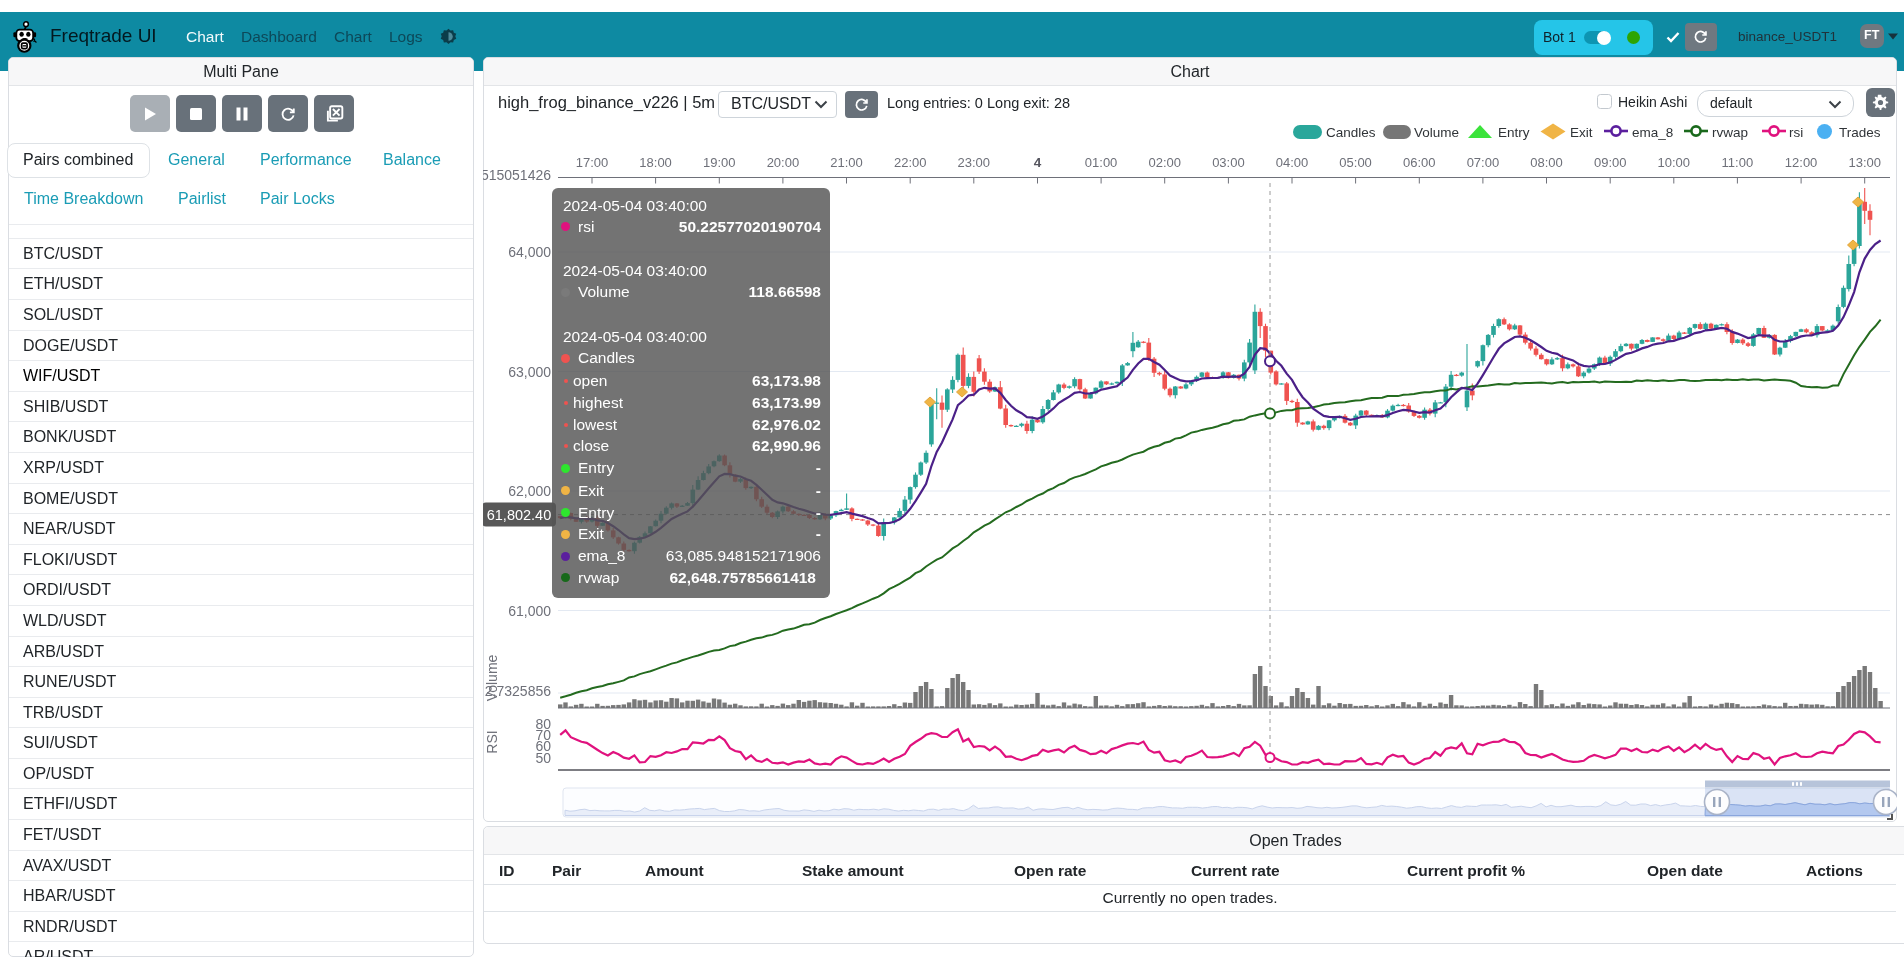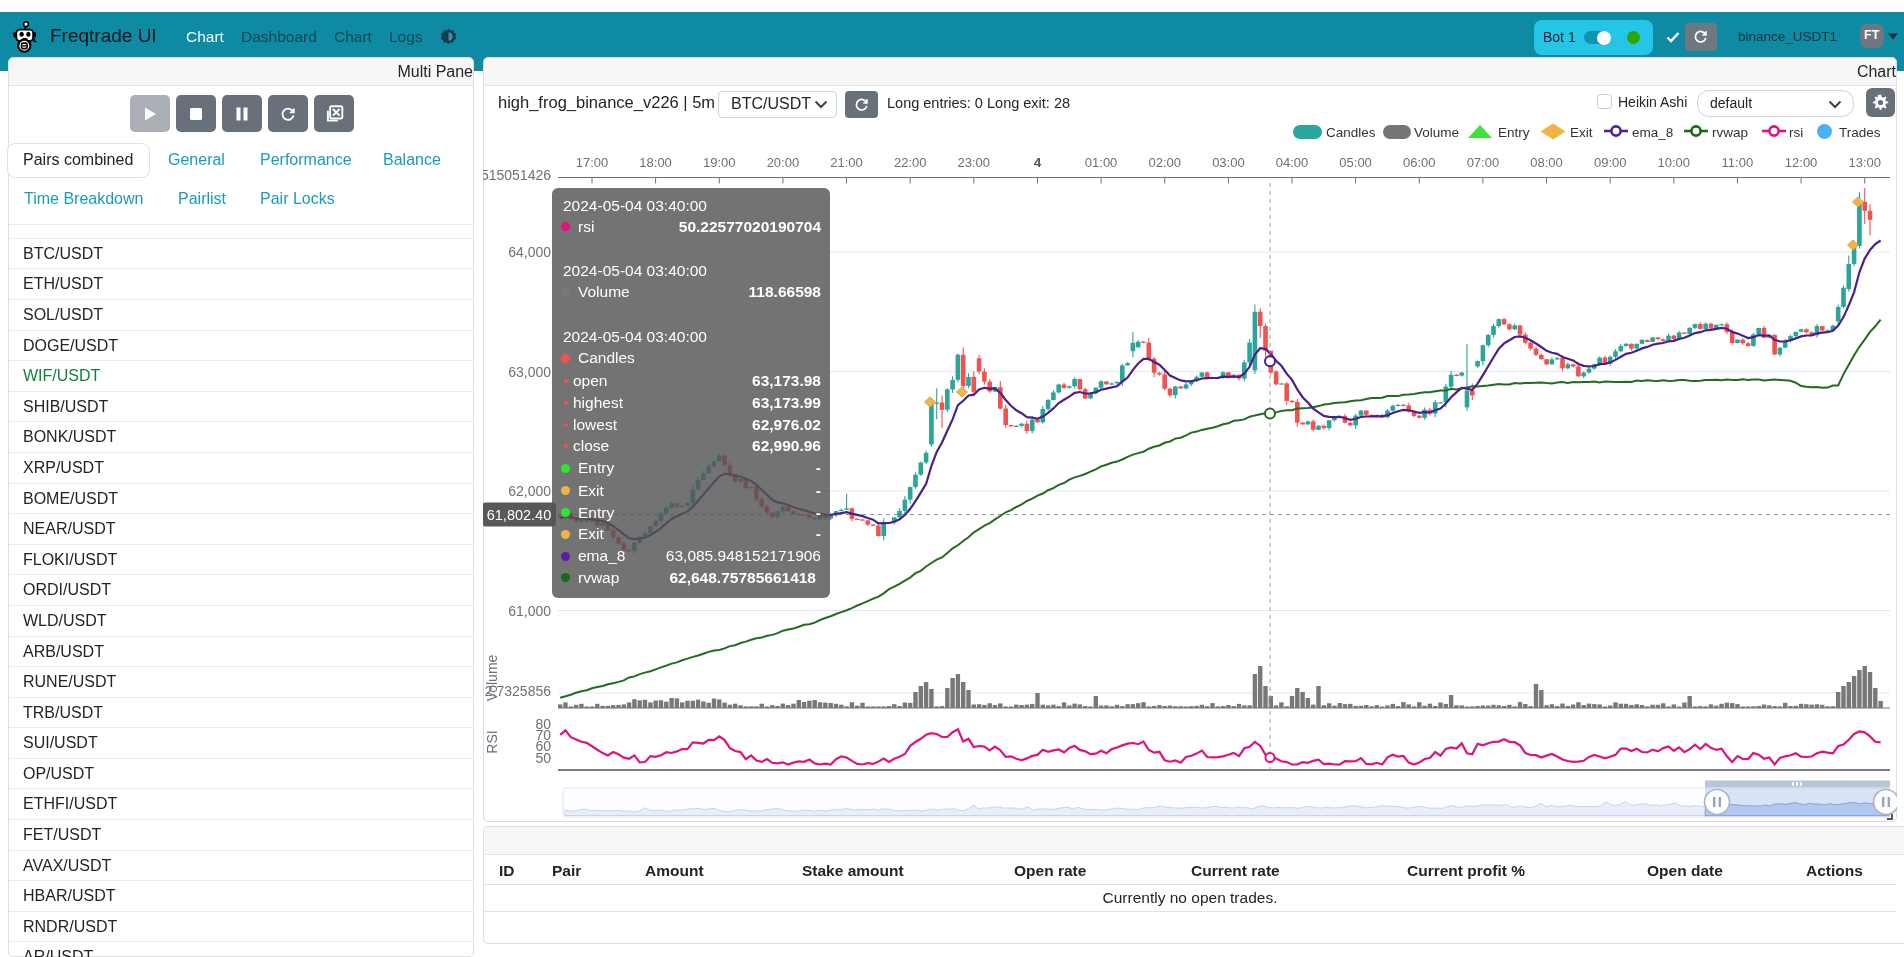--- a/index.html
+++ b/index.html
@@ -1,18 +1,18 @@
 <!DOCTYPE html>
 <html><head><meta charset="utf-8"><title>Freqtrade UI</title>
 <style>
 *{margin:0;padding:0;box-sizing:border-box}
 body{width:1904px;height:957px;position:relative;background:#fff;font-family:"Liberation Sans",sans-serif;overflow:hidden}
 .abs{position:absolute}
 .card{position:absolute;background:#fff;border:1px solid #dadde2;border-radius:5px}
-.chead{position:absolute;left:0;right:0;top:0;height:28px;background:#f7f7f8;border-bottom:1px solid #e3e5e8;border-radius:5px 5px 0 0;text-align:right;line-height:28px;font-size:16px;color:#212529}
+.chead{position:absolute;left:0;right:0;top:0;height:28px;background:#f7f7f8;border-bottom:1px solid #e3e5e8;border-radius:5px 5px 0 0;text-align:center;line-height:28px;font-size:16px;color:#212529}
 .tl{color:#1a9cb5;font-size:16px}
 </style></head>
 <body>
 
 <div class="abs" style="left:0;top:12px;width:1904px;height:59px;background:#0E8AA2">
 <svg width="32" height="34" viewBox="0 0 38 38" style="position:absolute;left:10px;top:7px">
       <circle cx="19" cy="5" r="2.8" fill="#fff" stroke="#000" stroke-width="1.8"></circle>
       <line x1="19" y1="8" x2="17" y2="12" stroke="#000" stroke-width="2"></line>
       <rect x="7.5" y="11.5" width="20" height="13.5" rx="4" fill="#fff" stroke="#000" stroke-width="2.2"></rect>
       <rect x="4" y="14.5" width="3.5" height="6" rx="1.5" fill="#000"></rect>
@@ -93,21 +93,21 @@
 <span class="abs tl" style="left:260px;top:151px">Performance</span>
 <span class="abs tl" style="left:383px;top:151px">Balance</span>
 <span class="abs tl" style="left:24px;top:190px">Time Breakdown</span>
 <span class="abs tl" style="left:178px;top:190px">Pairlist</span>
 <span class="abs tl" style="left:260px;top:190px">Pair Locks</span>
 <div class="abs" style="left:9px;top:224px;width:464px;border-top:1px solid #e9ebee"></div>
 <div style="position:absolute;left:9px;top:237.8px;width:464px;height:30.6px;border-top:1px solid #e9ebee;line-height:30.6px;padding-left:14px;font-size:16px;color:#212529;box-sizing:border-box">BTC/USDT</div>
 <div style="position:absolute;left:9px;top:268.4px;width:464px;height:30.6px;border-top:1px solid #e9ebee;line-height:30.6px;padding-left:14px;font-size:16px;color:#212529;box-sizing:border-box">ETH/USDT</div>
 <div style="position:absolute;left:9px;top:299.0px;width:464px;height:30.6px;border-top:1px solid #e9ebee;line-height:30.6px;padding-left:14px;font-size:16px;color:#212529;box-sizing:border-box">SOL/USDT</div>
 <div style="position:absolute;left:9px;top:329.6px;width:464px;height:30.6px;border-top:1px solid #e9ebee;line-height:30.6px;padding-left:14px;font-size:16px;color:#212529;box-sizing:border-box">DOGE/USDT</div>
-<div style="position:absolute;left:9px;top:360.2px;width:464px;height:30.6px;border-top:1px solid #e9ebee;line-height:30.6px;padding-left:14px;font-size:16px;color:#15803d;box-sizing:border-box">WIF/USDT</div>
+<div style="position:absolute;left:9px;top:360.2px;width:464px;height:30.6px;border-top:1px solid #e9ebee;line-height:30.6px;padding-left:14px;font-size:16px;color:#000000;box-sizing:border-box">WIF/USDT</div>
 <div style="position:absolute;left:9px;top:390.8px;width:464px;height:30.6px;border-top:1px solid #e9ebee;line-height:30.6px;padding-left:14px;font-size:16px;color:#212529;box-sizing:border-box">SHIB/USDT</div>
 <div style="position:absolute;left:9px;top:421.3px;width:464px;height:30.6px;border-top:1px solid #e9ebee;line-height:30.6px;padding-left:14px;font-size:16px;color:#212529;box-sizing:border-box">BONK/USDT</div>
 <div style="position:absolute;left:9px;top:451.9px;width:464px;height:39px;border-top:1px solid #e9ebee;line-height:30.6px;padding-left:14px;font-size:16px;color:#212529;box-sizing:border-box">XRP/USDT</div>
 <div style="position:absolute;left:9px;top:482.5px;width:464px;height:30.6px;border-top:1px solid #e9ebee;line-height:30.6px;padding-left:14px;font-size:16px;color:#212529;box-sizing:border-box">BOME/USDT</div>
 <div style="position:absolute;left:9px;top:513.1px;width:464px;height:30.6px;border-top:1px solid #e9ebee;line-height:30.6px;padding-left:14px;font-size:16px;color:#212529;box-sizing:border-box">NEAR/USDT</div>
 <div style="position:absolute;left:9px;top:543.7px;width:464px;height:30.6px;border-top:1px solid #e9ebee;line-height:30.6px;padding-left:14px;font-size:16px;color:#212529;box-sizing:border-box">FLOKI/USDT</div>
 <div style="position:absolute;left:9px;top:574.3px;width:464px;height:30.6px;border-top:1px solid #e9ebee;line-height:30.6px;padding-left:14px;font-size:16px;color:#212529;box-sizing:border-box">ORDI/USDT</div>
 <div style="position:absolute;left:9px;top:604.9px;width:464px;height:30.6px;border-top:1px solid #e9ebee;line-height:30.6px;padding-left:14px;font-size:16px;color:#212529;box-sizing:border-box">WLD/USDT</div>
 <div style="position:absolute;left:9px;top:635.5px;width:464px;height:30.6px;border-top:1px solid #e9ebee;line-height:30.6px;padding-left:14px;font-size:16px;color:#212529;box-sizing:border-box">ARB/USDT</div>
 <div style="position:absolute;left:9px;top:666.1px;width:464px;height:30.6px;border-top:1px solid #e9ebee;line-height:30.6px;padding-left:14px;font-size:16px;color:#212529;box-sizing:border-box">RUNE/USDT</div>

